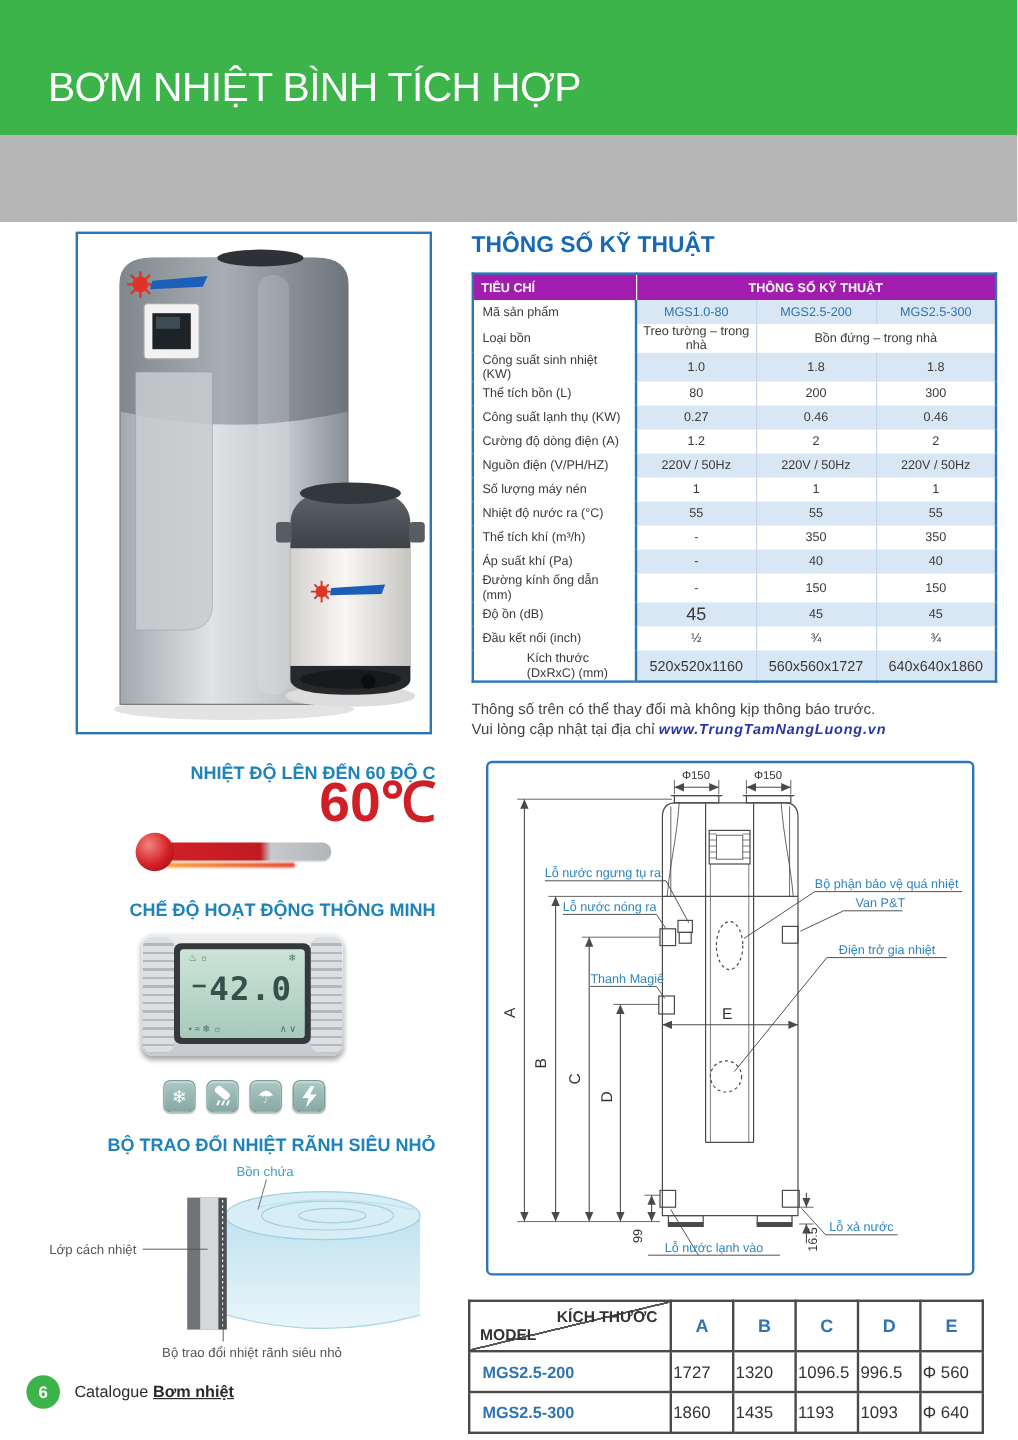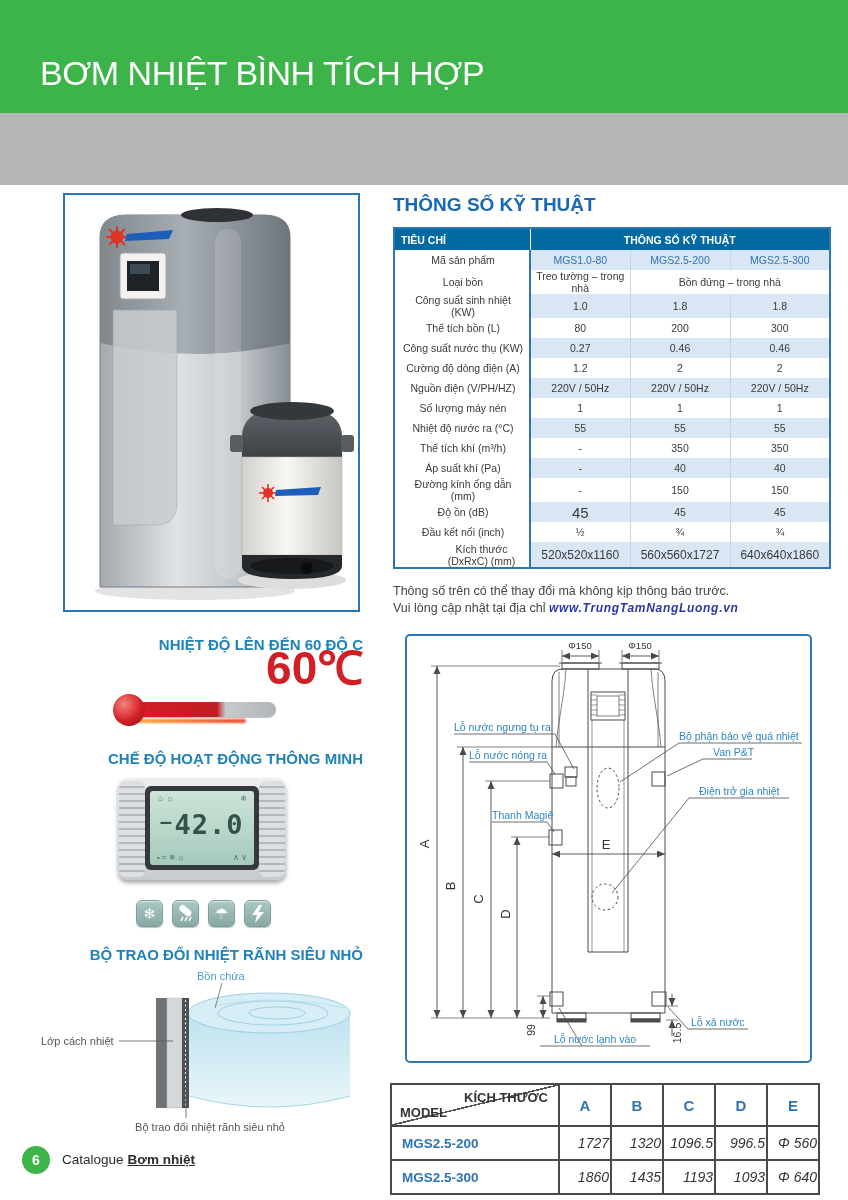--- a/index.html
+++ b/index.html
@@ -47,24 +47,24 @@
 
   .footer-badge{position:absolute;left:22px;top:1146px;width:28px;height:28px;border-radius:50%;background:#3cb44a;
       color:#fff;font-weight:bold;font-size:14px;display:flex;align-items:center;justify-content:center;}
   .footer-text{position:absolute;left:62px;top:1152px;font-size:13.5px;color:#2b2b2b;}
   .footer-text b{margin-left:4px;text-decoration:underline;}
 
   
   .spec-heading{position:absolute;left:393px;top:194px;font-size:19px;font-weight:bold;color:#1769b5;}
   .spec-table{position:absolute;left:393px;top:227px;width:436px;border-collapse:collapse;table-layout:fixed;
       font-size:10.5px;color:#3a3a3a;border:2px solid #2e75b6;}
-  .spec-table thead th{background:#0369a1;color:#fff;font-size:10.5px;font-weight:bold;height:21px;padding:0 6px;}
+  .spec-table thead th{background:#a21caf;color:#fff;font-size:10.5px;font-weight:bold;height:21px;padding:0 6px;}
   .spec-table thead th.crit{text-align:left;border-right:1px solid #fff;}
   .spec-table td{height:20px;padding:0 5px;}
-  .spec-table td.lbl{text-align:center;border-right:2px solid #2e75b6;padding-left:7px;margin-left:28px;}
+  .spec-table td.lbl{text-align:left;border-right:2px solid #2e75b6;padding-left:7px;margin-left:28px;}
   .spec-table td.val{text-align:center;}
   .spec-table td.val + td.val{border-left:1px solid #c3d7ec;}
   .spec-table tbody tr:nth-child(odd) td.val{background:#d9e6f4;}
   .spec-table td.model{color:#2e74b5;font-weight:normal;}
   .spec-table td.big{font-size:15px;}
   .spec-table tbody tr:nth-child(15) td{height:25px;font-size:12px;}
   .spec-table tbody tr:nth-child(15) td.lbl{font-size:10.5px;padding-left:44px;}
   .spec-table tbody tr:nth-child(16) td{height:24px;}
 
   .note1{position:absolute;left:393px;top:584px;font-size:12.5px;color:#444;}
@@ -73,21 +73,21 @@
 
   .diagram-box{position:absolute;left:405px;top:634px;width:407px;height:429px;border:2px solid #2e75b6;
       border-radius:5px;box-sizing:border-box;background:#fff;}
 
   .dim-table{position:absolute;left:390px;top:1083px;width:428px;border-collapse:collapse;table-layout:fixed;color:#333;}
   .dim-table th,.dim-table td{border:2px solid #4a4a4a;}
   .dim-table thead tr{height:42px;padding-left:11px;}
   .dim-table tbody tr{height:34px;}
   .dim-head-letter{color:#2e75b6;font-weight:bold;font-size:15px;text-align:center;}
   .dim-table td.dim-model{color:#2e74b5;font-weight:bold;text-align:left;padding-left:10px;font-size:13.5px;}
-  .dim-table td.dim-val{text-align:right;font-size:14px;font-style:italic;}
+  .dim-table td.dim-val{text-align:left;font-size:14px;}
   .diag-cell{position:relative;font-size:13px;color:#333;
       background:linear-gradient(to bottom right,transparent calc(50% - 0.8px),#555 calc(50% - 0.8px),#555 calc(50% + 0.8px),transparent calc(50% + 0.8px));}
   .diag-top{position:absolute;top:5px;right:10px;}
   .diag-bottom{position:absolute;bottom:5px;left:8px;}
 
   svg text{font-family:"Liberation Sans",sans-serif;}
 </style>
 </head>
 <body>
 
@@ -287,21 +287,21 @@
           <td class="val">1.8</td>
           <td class="val">1.8</td>
         </tr>
         <tr>
           <td class="lbl">Thể tích bồn (L)</td>
           <td class="val">80</td>
           <td class="val">200</td>
           <td class="val">300</td>
         </tr>
         <tr>
-          <td class="lbl">Công suất nước thụ (KW)</td>
+          <td class="lbl">Công suất lạnh thụ (KW)</td>
           <td class="val">0.27</td>
           <td class="val">0.46</td>
           <td class="val">0.46</td>
         </tr>
         <tr>
           <td class="lbl">Cường độ dòng điện (A)</td>
           <td class="val">1.2</td>
           <td class="val">2</td>
           <td class="val">2</td>
         </tr>

